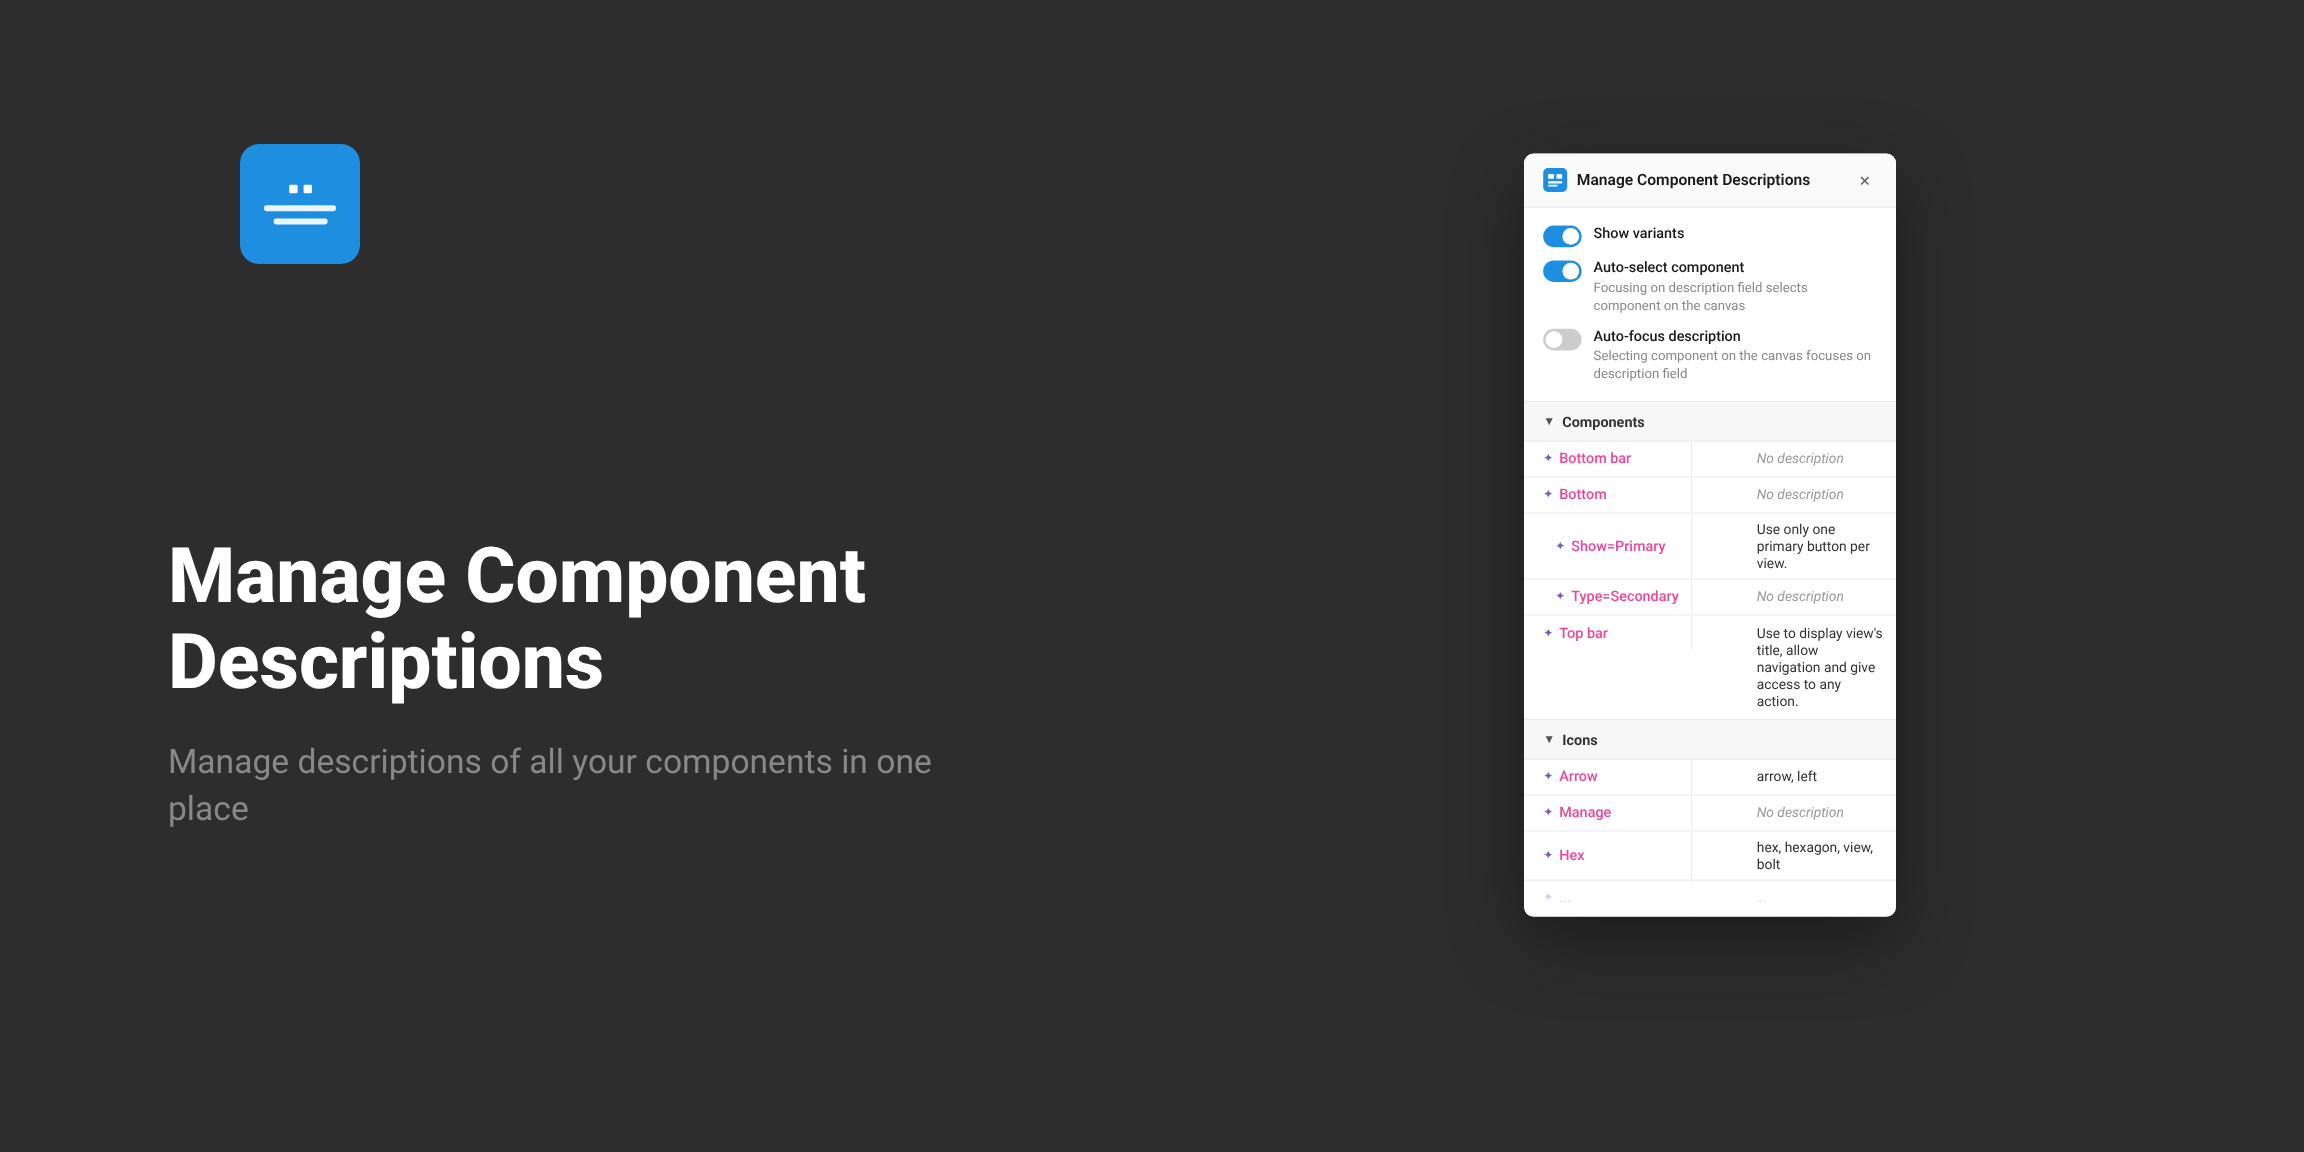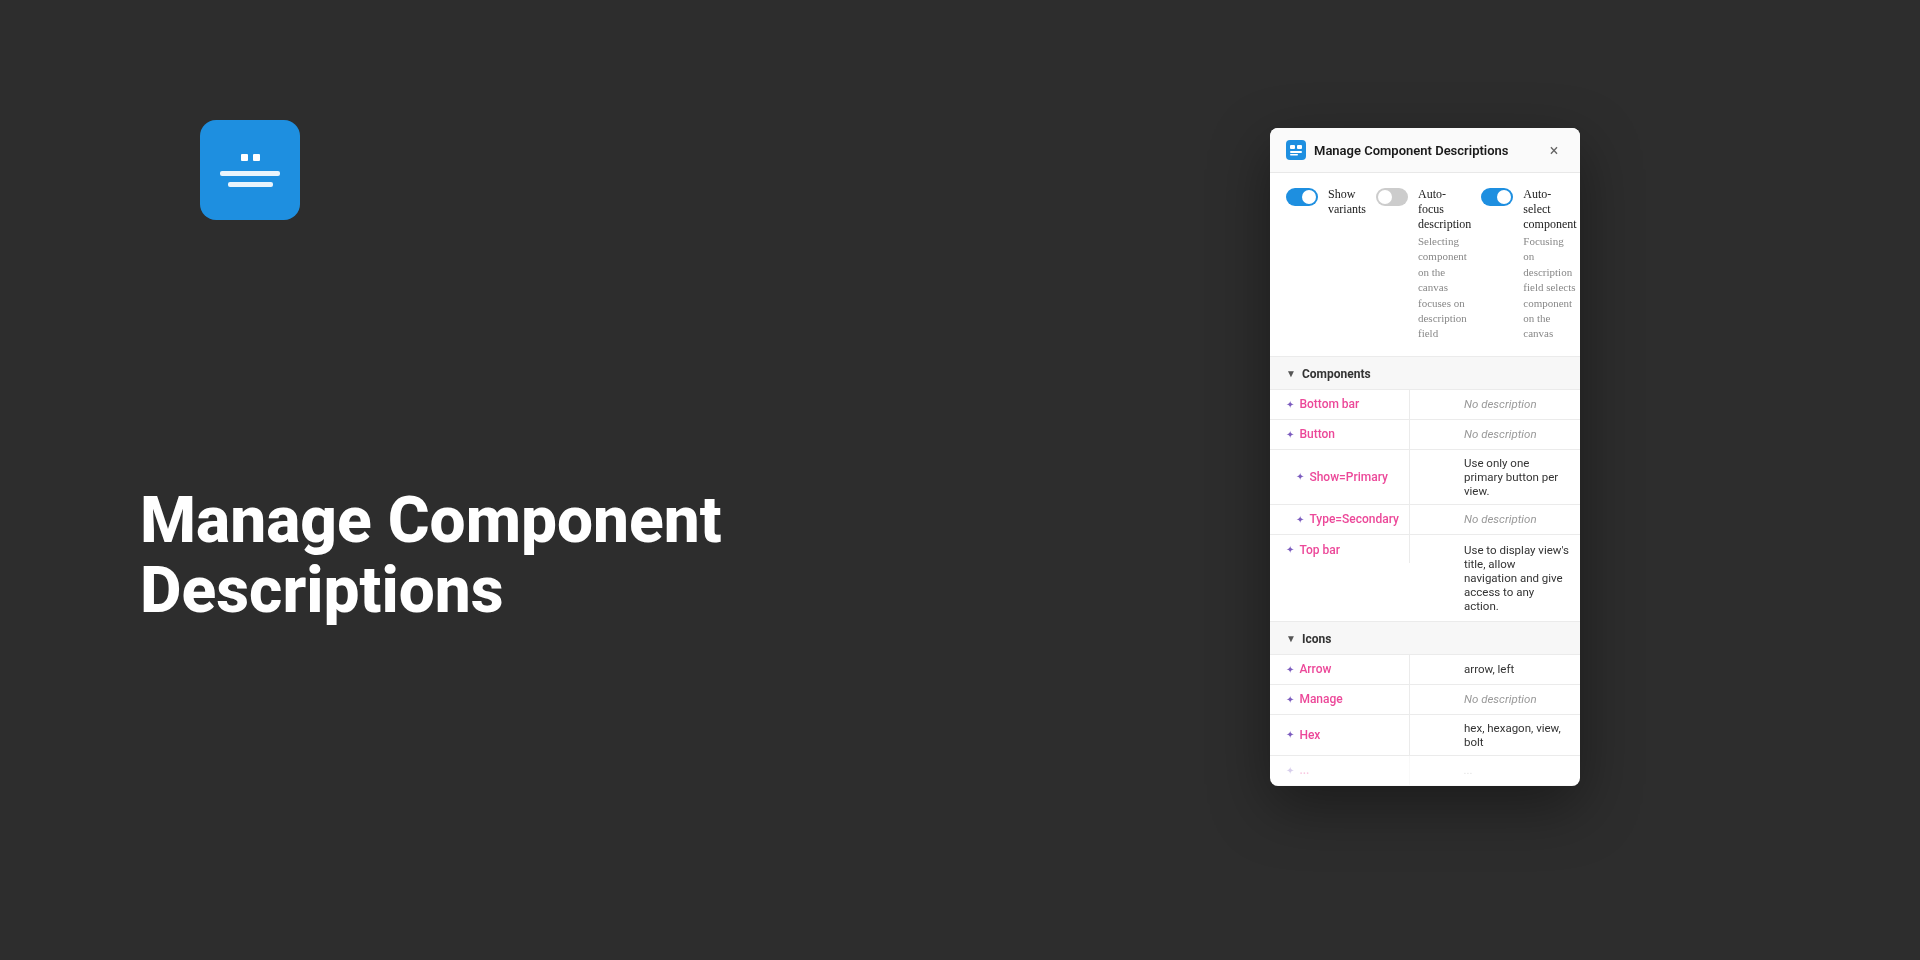--- a/index.html
+++ b/index.html
@@ -144,23 +144,22 @@
       color: #666;
       font-size: 16px;
       border-radius: 3px;
     }
 
     
     .settings-section {
       padding: 14px 16px;
       border-bottom: 1px solid #ebebeb;
       display: flex;
-      flex-direction: row;
+      flex-direction: column;
       gap: 10px;
-      font-family: Liberation Serif, serif;
     }
 
     .setting-row {
       display: flex;
       align-items: flex-start;
       gap: 10px;
     }
 
     .toggle {
       width: 32px;
@@ -317,20 +316,21 @@
     <div class="dots">
       <div class="dot"></div>
       <div class="dot"></div>
     </div>
     <div class="line"></div>
     <div class="line short"></div>
   </div>
 
   <div style="margin-top: 180px;">
     <h1 class="main-title">Manage Component Descriptions</h1>
+    <p class="subtitle">Manage descriptions of all your components in one place</p>
   </div>
 </div>
 
 <div class="panel-container">
   <div class="panel">
 
     <div class="panel-header">
       <div class="panel-header-left">
         <div class="panel-header-icon">
           <svg viewBox="0 0 12 12" fill="white">
@@ -348,34 +348,34 @@
     <div class="settings-section">
 
       <div class="setting-row">
         <div class="toggle on"></div>
         <div class="setting-text">
           <div class="setting-label">Show variants</div>
         </div>
       </div>
 
       <div class="setting-row">
+        <div class="toggle on"></div>
+        <div class="setting-text">
+          <div class="setting-label">Auto-select component</div>
+          <div class="setting-description">Focusing on description field selects component on the canvas</div>
+        </div>
+      </div>
+
+      <div class="setting-row">
         <div class="toggle off"></div>
         <div class="setting-text">
           <div class="setting-label">Auto-focus description</div>
           <div class="setting-description">Selecting component on the canvas focuses on description field</div>
         </div>
       </div>
-
-      <div class="setting-row">
-        <div class="toggle on"></div>
-        <div class="setting-text">
-          <div class="setting-label">Auto-select component</div>
-          <div class="setting-description">Focusing on description field selects component on the canvas</div>
-        </div>
-      </div>
     </div>
 
     <div class="panel-body">
 
       <div class="section-header">
         <span class="section-header-arrow">▼</span>
         <span class="section-header-title">Components</span>
       </div>
 
       <div class="component-row">
@@ -384,21 +384,21 @@
           <span class="component-name">Bottom bar</span>
         </div>
         <div class="component-desc-cell">
           <span class="component-desc">No description</span>
         </div>
       </div>
 
       <div class="component-row">
         <div class="component-name-cell">
           <span class="diamond-icon">✦</span>
-          <span class="component-name">Button</span>
+          <span class="component-name">Bottom</span>
         </div>
         <div class="component-desc-cell">
           <span class="component-desc">No description</span>
         </div>
       </div>
 
       <div class="component-row">
         <div class="component-name-cell indented">
           <span class="diamond-icon">✦</span>
           <span class="component-name">Show=Primary</span>

